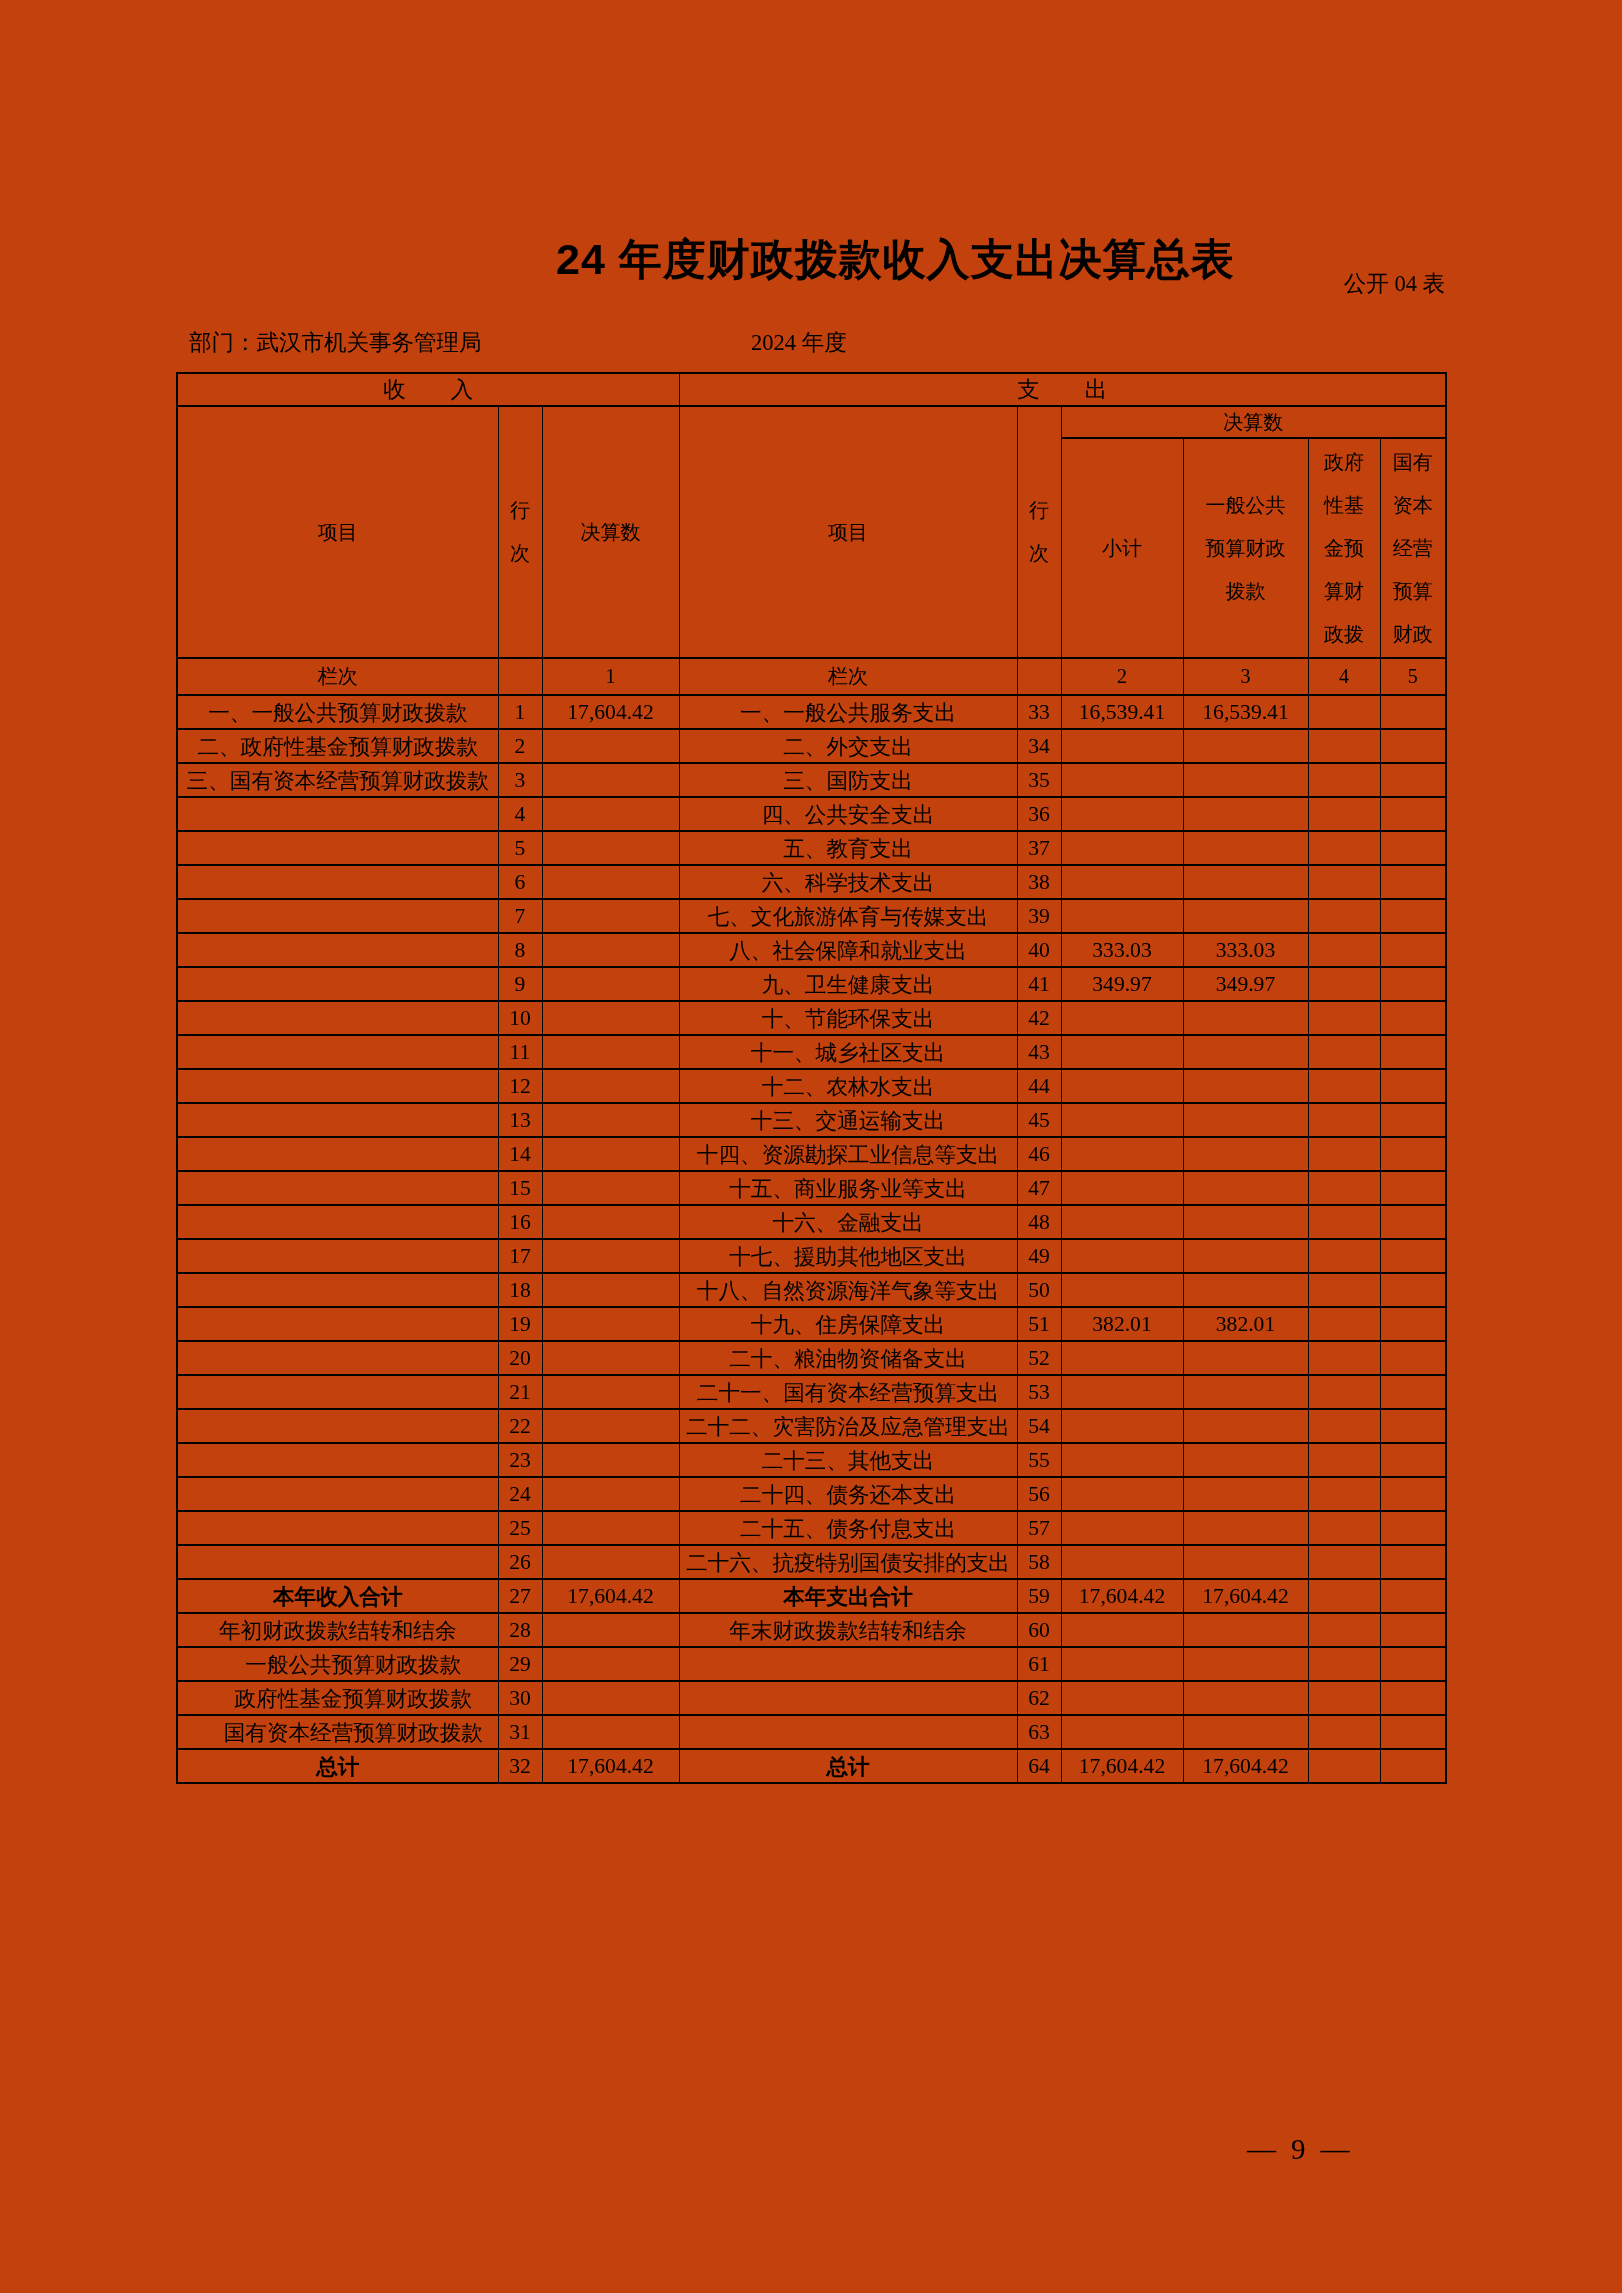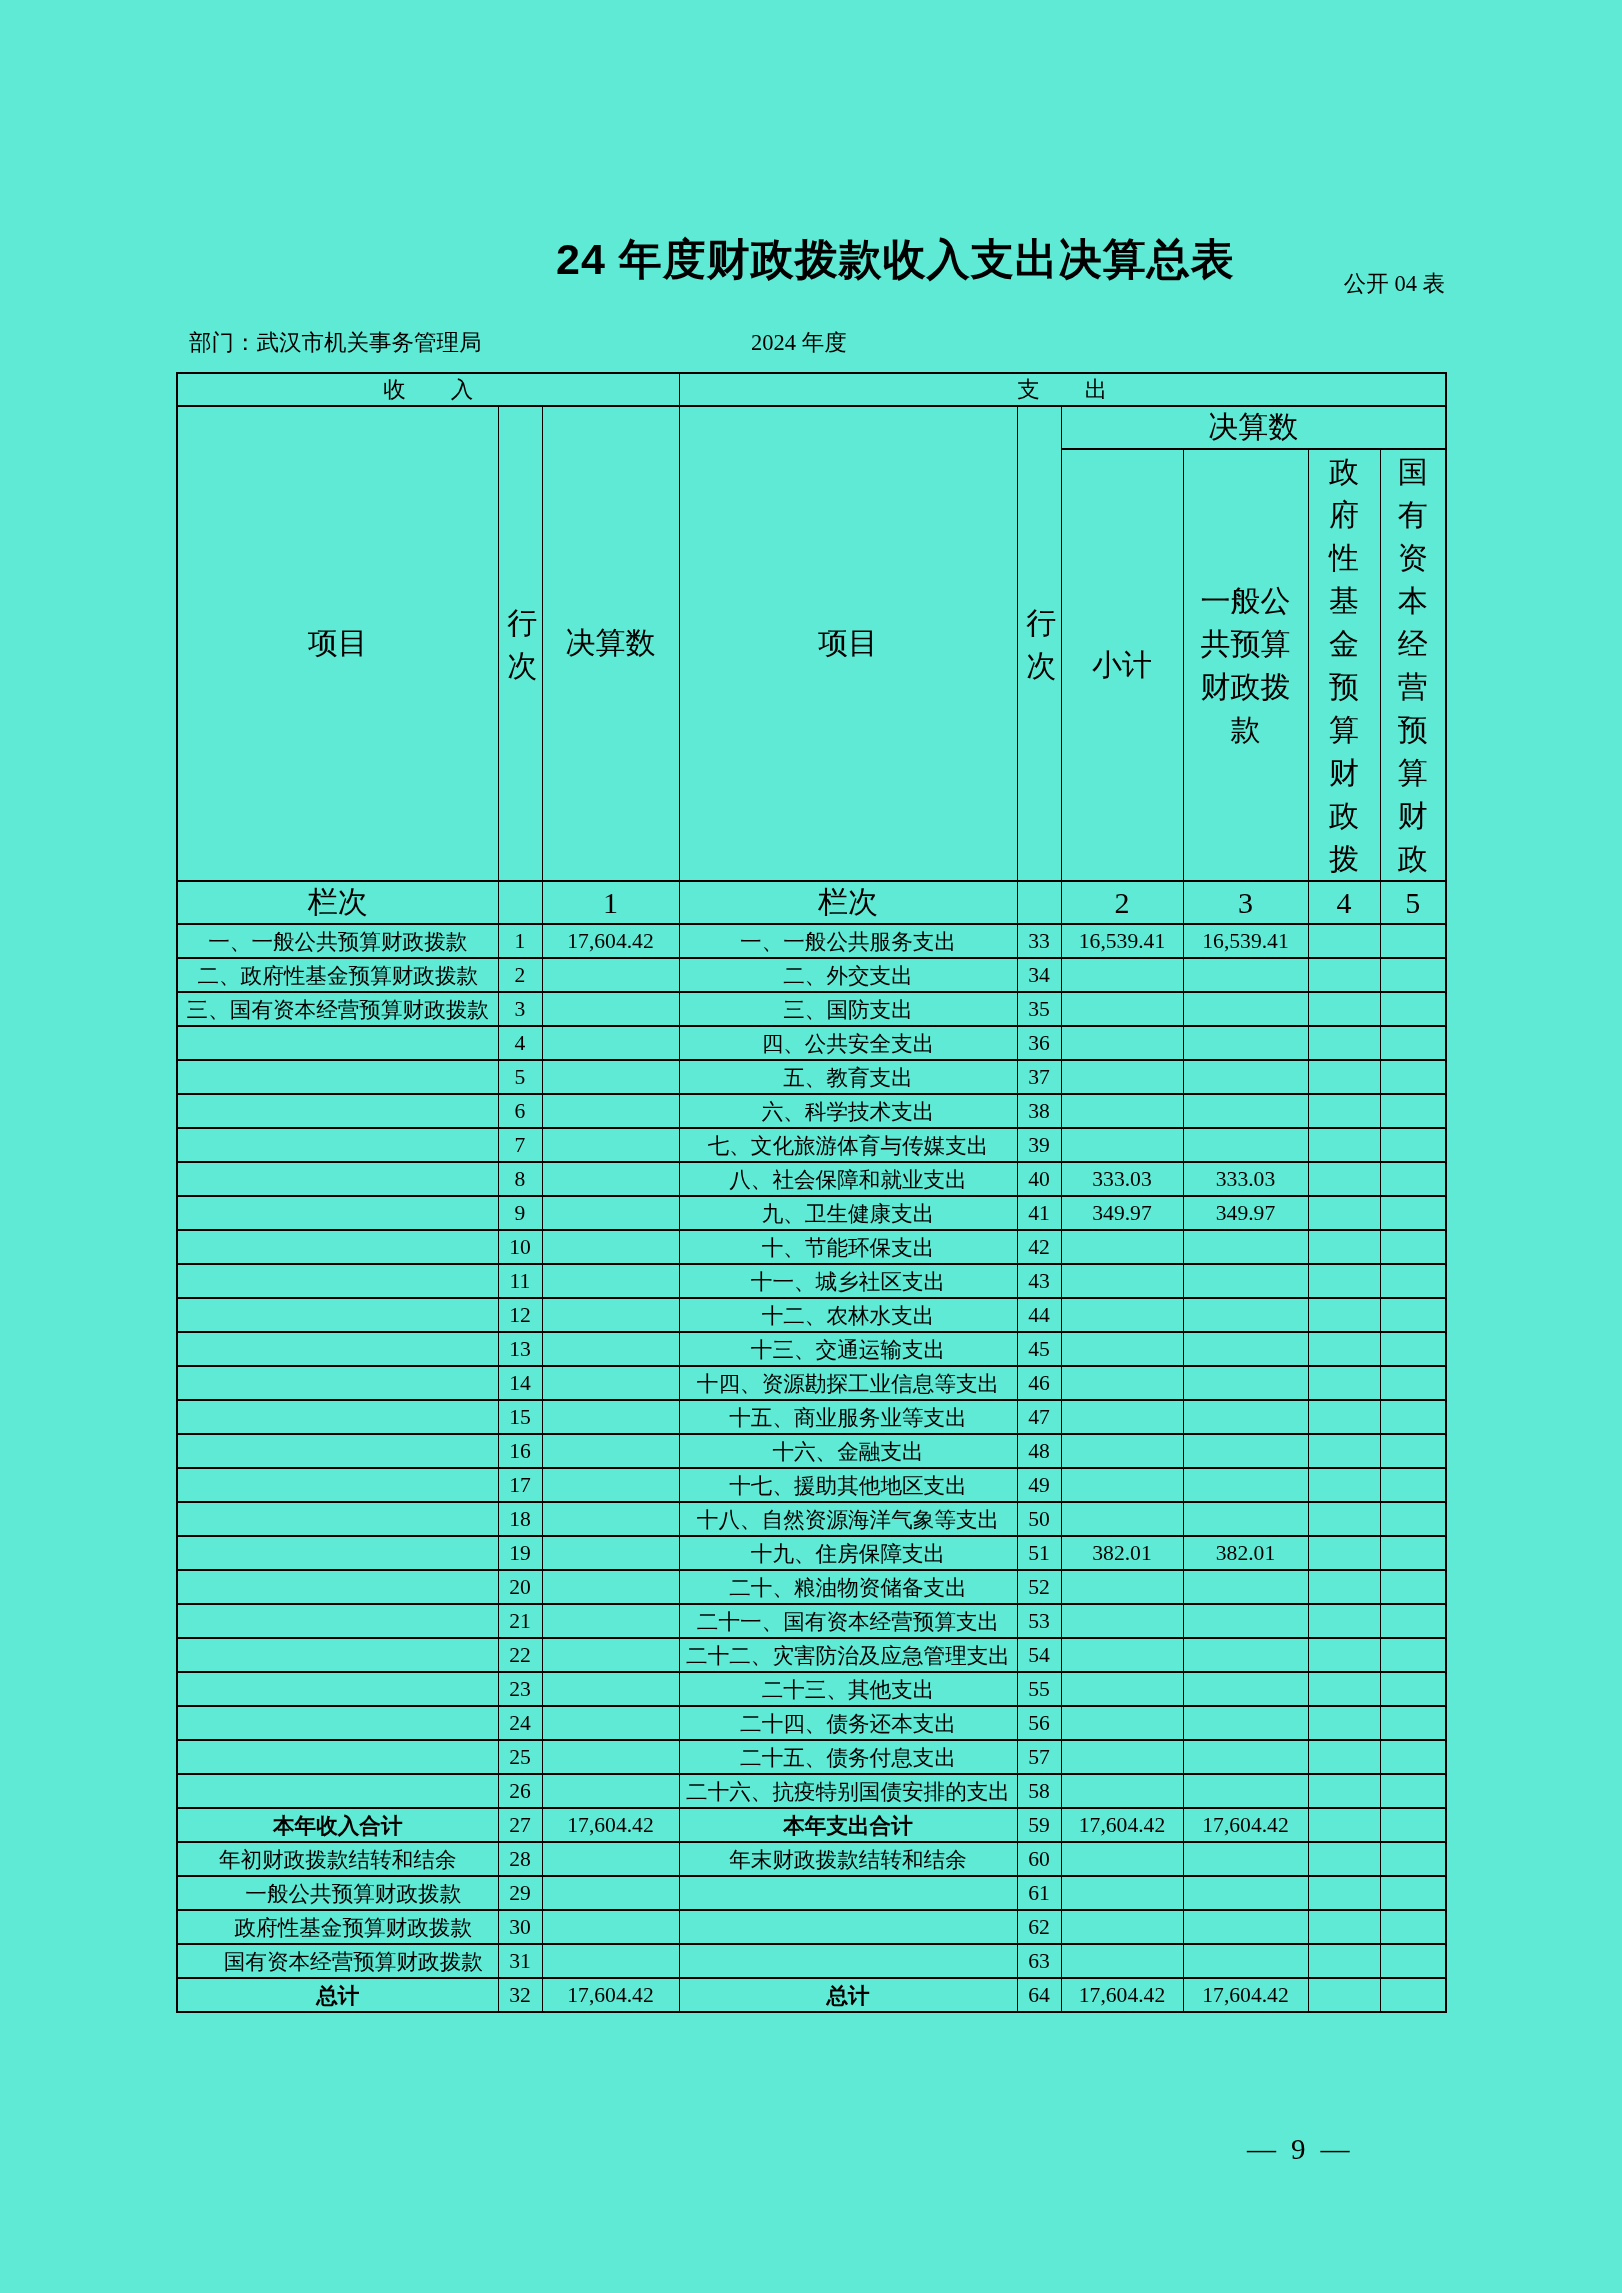--- a/index.html
+++ b/index.html
@@ -1,20 +1,20 @@
 <!DOCTYPE html>
 <html><head>
 <meta charset="utf-8">
 <style>
   html, body { margin: 0; padding: 0; background: #ffffff; }
   .sheet {
     position: relative;
     width: 1622px;
     height: 2294px;
-    background: #5eead4;
+    background: #c2410c;
     font-family: "Liberation Serif", "DejaVu Serif", serif;
     color: #000;
     overflow: hidden;
   }
   .doc-title {
     position: absolute;
     left: 556px;
     top: 231px;
     font-family: "Liberation Sans", "DejaVu Sans", sans-serif;
     font-weight: bold;
@@ -57,21 +57,21 @@
     overflow: hidden;
     white-space: nowrap;
   }
   tr.rowA { height: 29px; }
   tr.rowA td { border-bottom-width: 2.9px; font-size: 22.5px; }
   tr.rowB1 { height: 32px; }
   tr.rowB2 { height: 220px; }
   tr.rowC  { height: 37px; }
   tbody tr.datarow { height: 34px; }
   td.divR { border-right-width: 2.9px; }
-  td.hdr { font-size: 30px; font-family: Liberation Serif, serif; }
+  td.hdr { font-size: 20px; font-family: Liberation Serif, serif; }
   .wrap4 { width: 98px; margin: 0 auto; word-break: break-all; white-space: normal; line-height: 43px; }
   .wrap2 { width: 49px;  margin: 0 auto; word-break: break-all; white-space: normal; line-height: 43px; }
   .vbox  { width: 25.5px;  margin: 0 auto; word-break: break-all; white-space: normal; line-height: 43px; }
   td.item { text-align: left; padding-left: 8.8px; }
   td.item.ind { padding-left: 31px; }
   td.item.hl { text-align: center; padding-left: 0; font-weight: bold; }
   td.num { text-align: right; padding-right: 11.8px; }
   .footnote {
     position: absolute;
     left: 189px;

